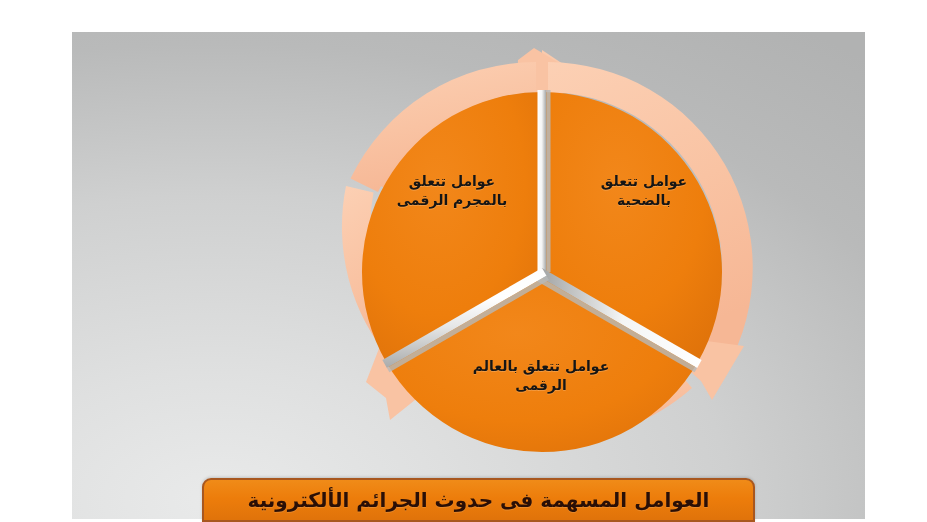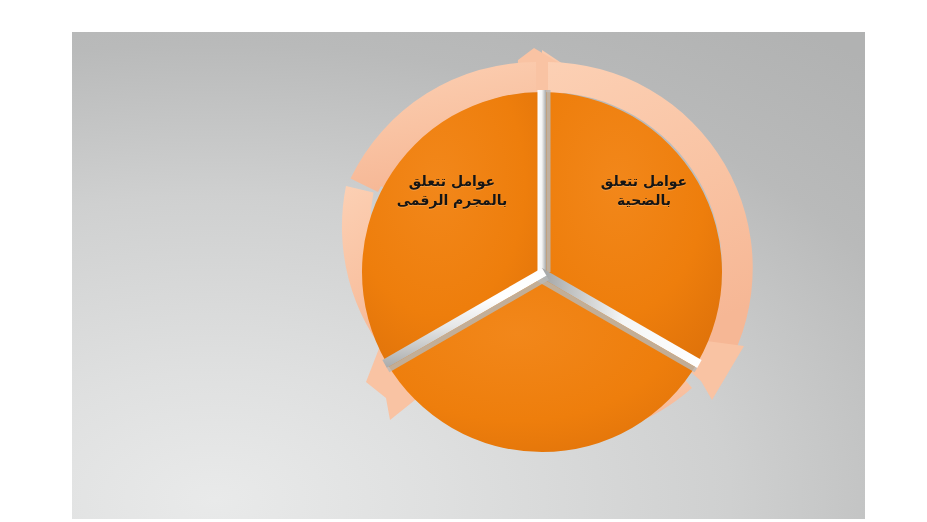--- a/index.html
+++ b/index.html
@@ -194,17 +194,22 @@
         </g>
       </svg>
     </div>
 
     <div class="seg-label" id="label-victim">عوامل تتعلق
 بالضحية</div>
 
     <div class="seg-label" id="label-criminal">عوامل تتعلق
 بالمجرم الرقمى</div>
 
+    <div class="seg-label" id="label-world">عوامل تتعلق بالعالم
+الرقمى</div>
 
   </div>
 
+  <div id="title-plate">
+    <span id="title-text">العوامل المسهمة فى حدوث الجرائم الألكترونية</span>
+  </div>
 
 </div>
 
 </body></html>

